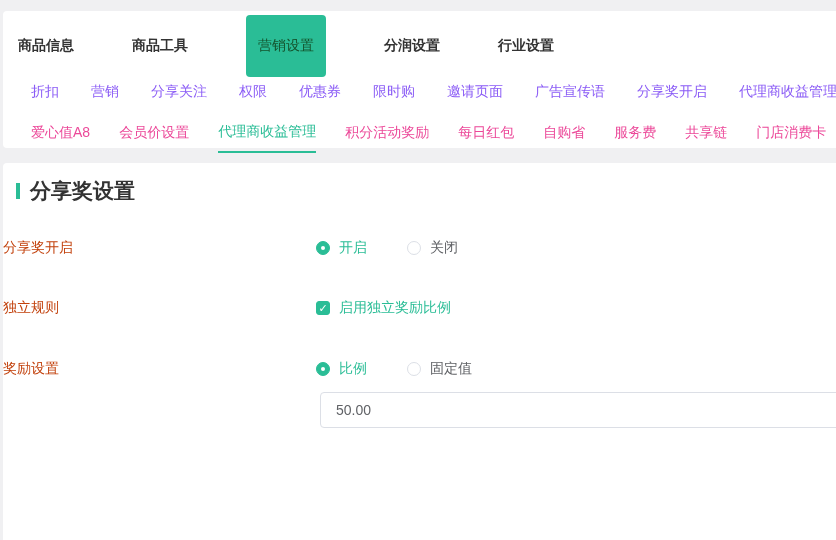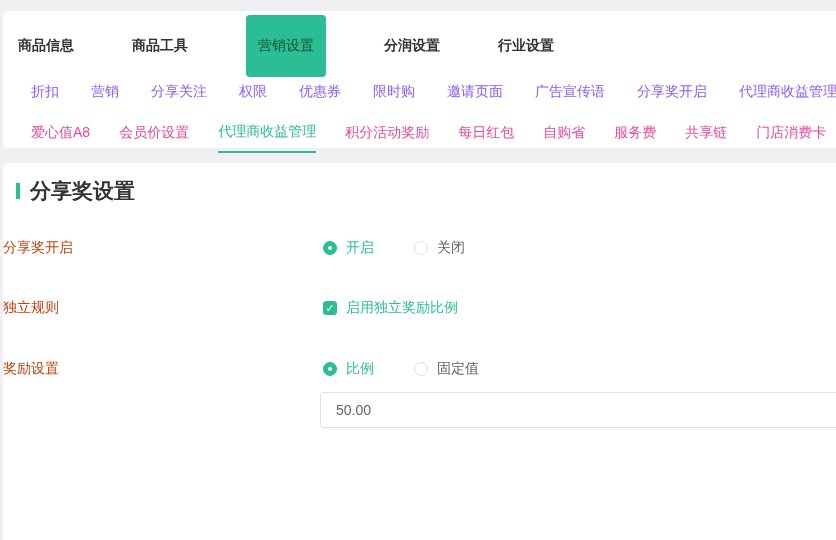--- a/index.html
+++ b/index.html
@@ -91,21 +91,21 @@
   .form-row.r2 { margin-top: 40px; }
   .form-row.r3 { margin-top: 41px; }
   .form-label {
     width: 312px;
     text-align: left;
     color: #c2410c;
     padding-right: 0;
   }
   .form-controls {
     display: flex; align-items: center;
-    margin-left: 8px;
+    margin-left: 1px;
   }
   .option { display: flex; align-items: center; cursor: pointer; margin-right: 40px; }
   .radio {
     width: 14px; height: 14px;
     border: 1px solid #dcdfe6;
     border-radius: 50%;
     background: #fff;
     display: inline-flex;
     align-items: center; justify-content: center;
     flex: 0 0 14px;

